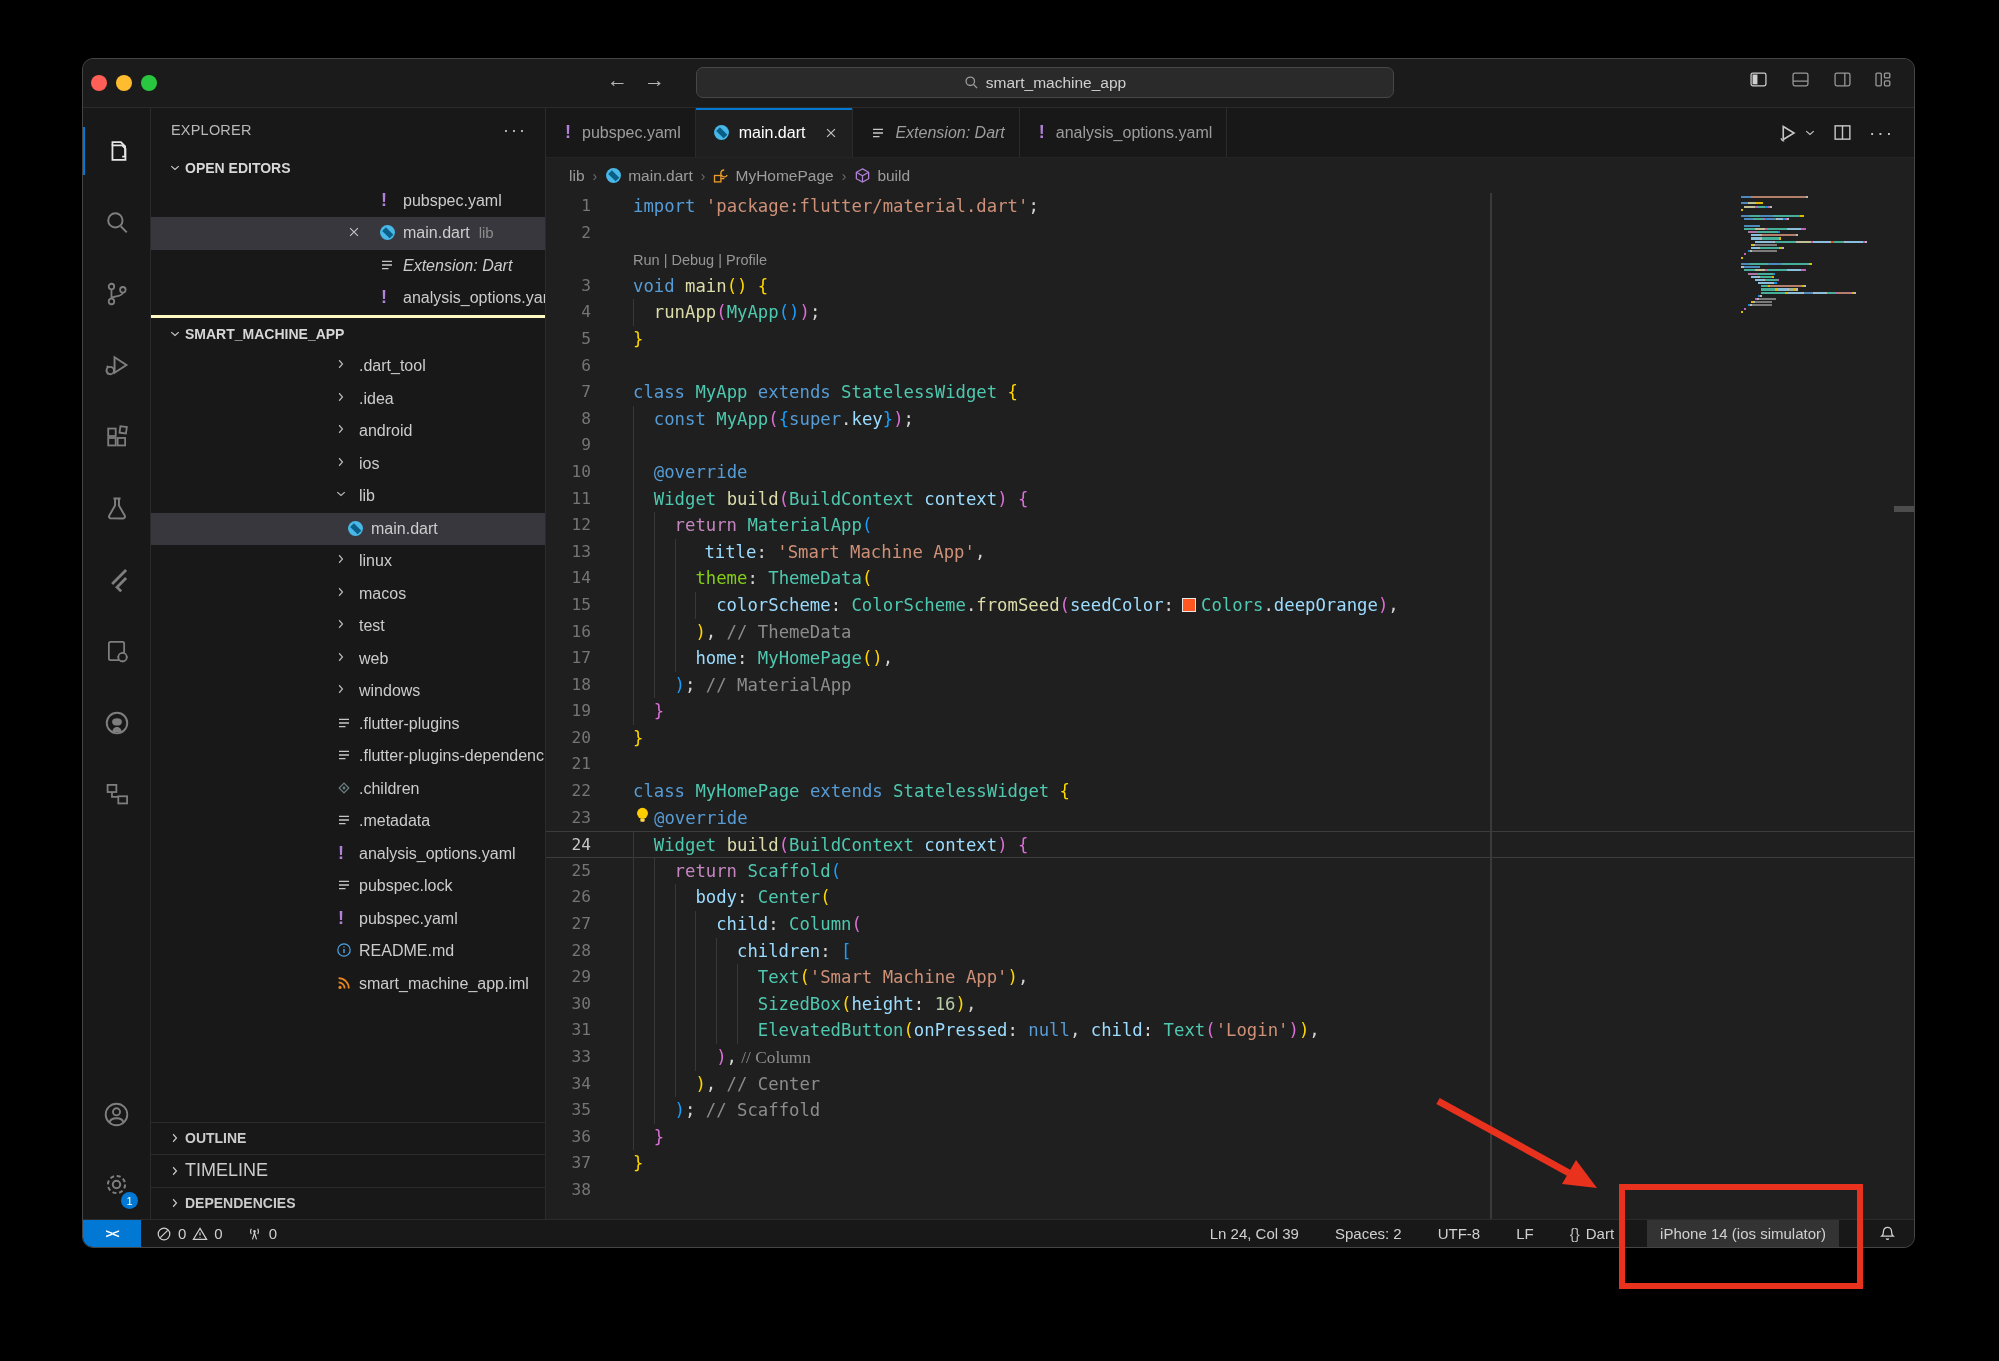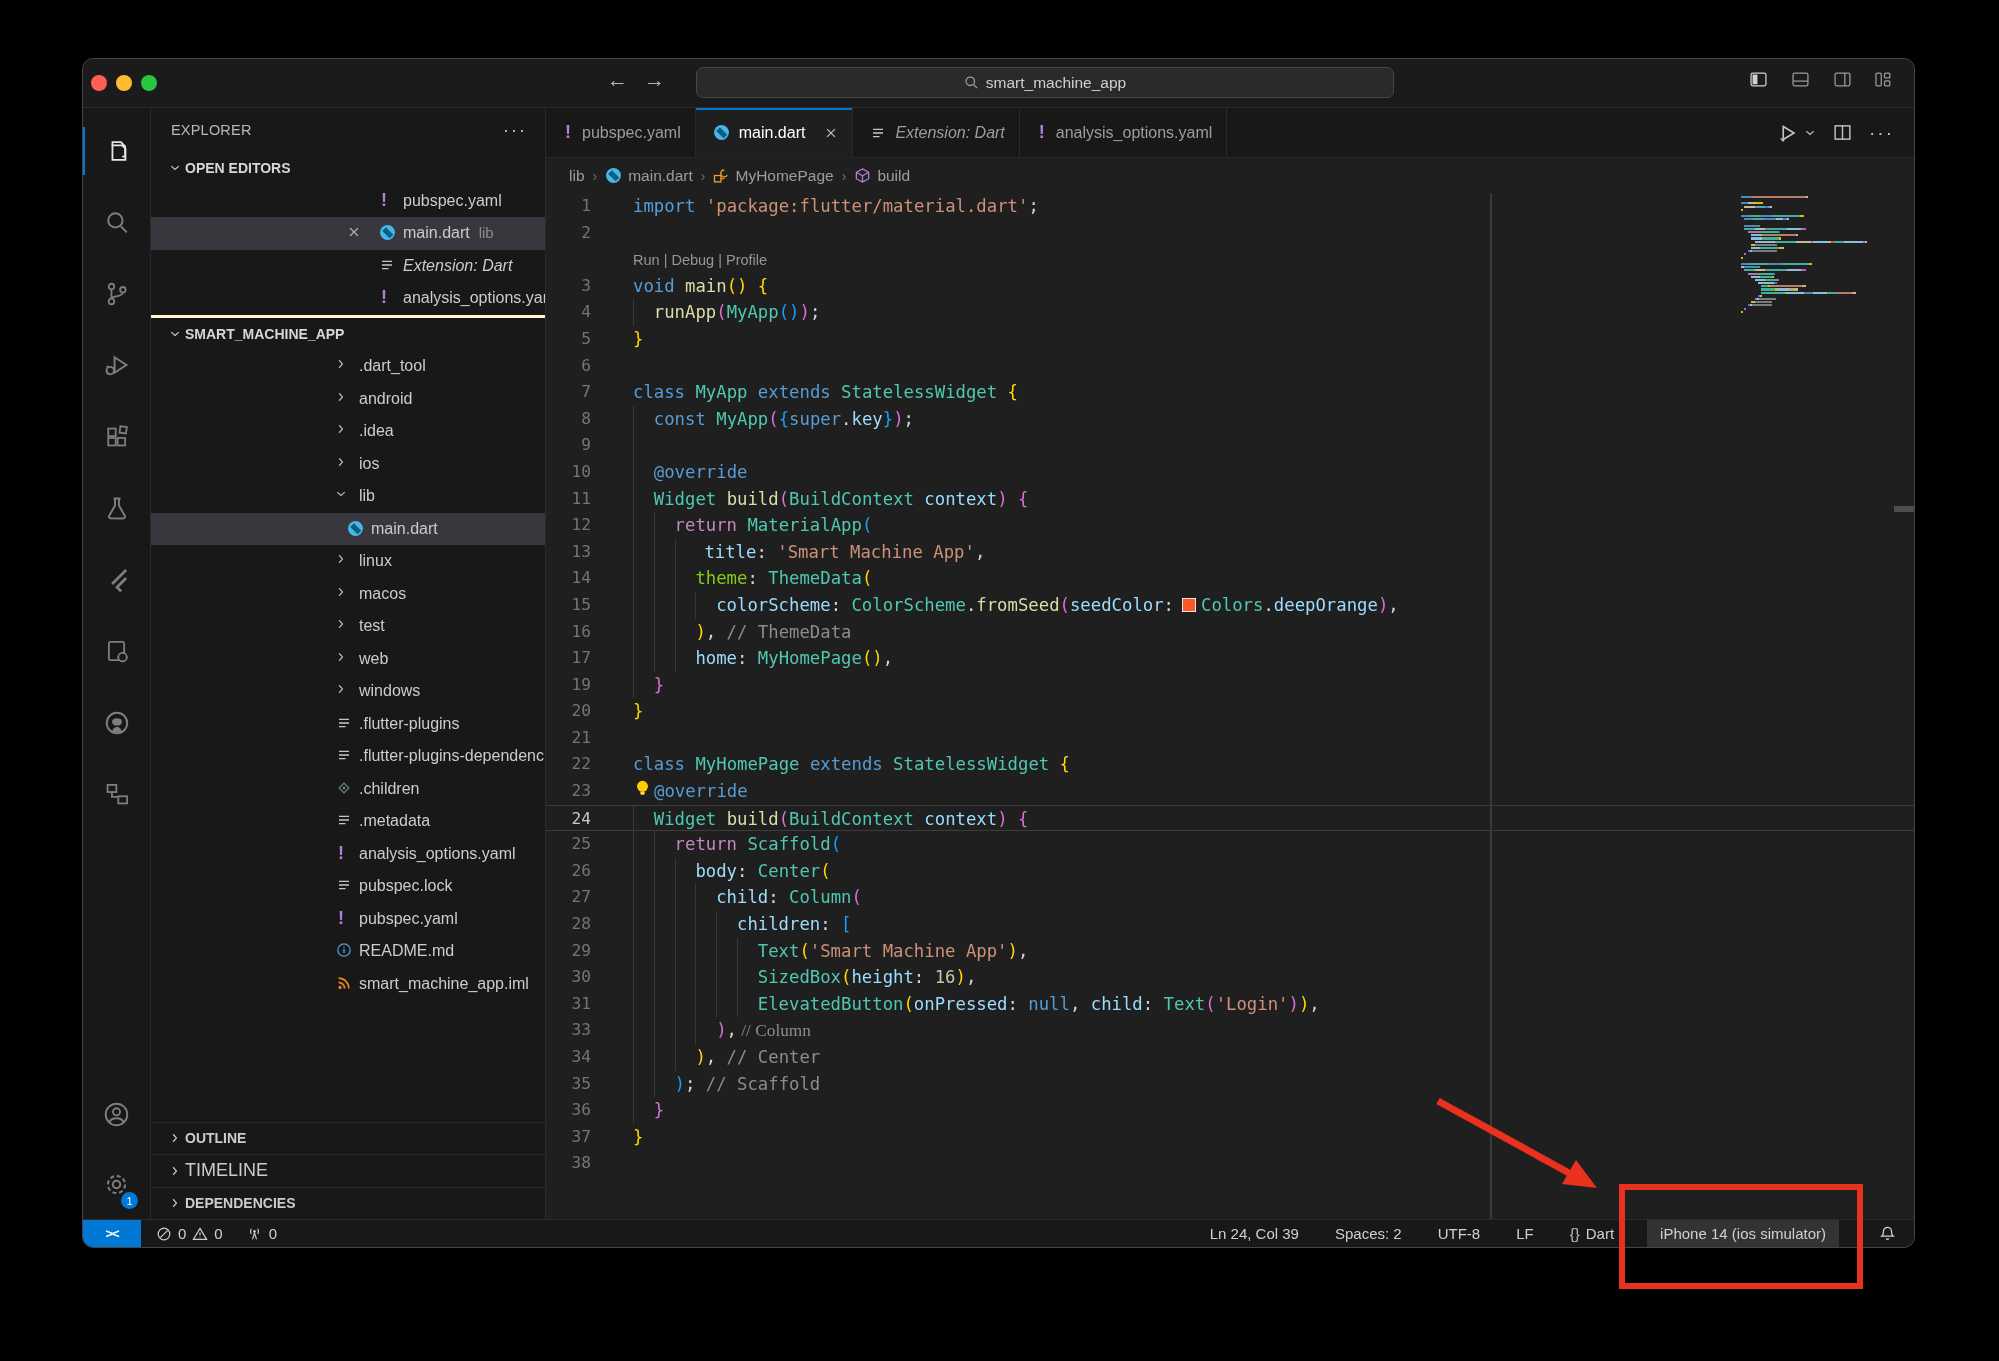--- a/index.html
+++ b/index.html
@@ -299,29 +299,29 @@
                 </svg>
               </span>
               <span class="t-label">.dart_tool</span>
             </div>
             <div class="row ">
               <span class="tree-chevron">
                 <svg width="12" height="12" viewBox="0 0 16 16" fill="none">
                   <path d="M5.5 3 L10 8 L5.5 13" stroke="#bdbdbd" stroke-width="1.5" transform="scale(1)"></path>
                 </svg>
               </span>
+              <span class="t-label">.idea</span>
+            </div>
+            <div class="row ">
+              <span class="tree-chevron">
+                <svg width="12" height="12" viewBox="0 0 16 16" fill="none">
+                  <path d="M5.5 3 L10 8 L5.5 13" stroke="#bdbdbd" stroke-width="1.5" transform="scale(1)"></path>
+                </svg>
+              </span>
               <span class="t-label">android</span>
-            </div>
-            <div class="row ">
-              <span class="tree-chevron">
-                <svg width="12" height="12" viewBox="0 0 16 16" fill="none">
-                  <path d="M5.5 3 L10 8 L5.5 13" stroke="#bdbdbd" stroke-width="1.5" transform="scale(1)"></path>
-                </svg>
-              </span>
-              <span class="t-label">.idea</span>
             </div>
             <div class="row ">
               <span class="tree-chevron">
                 <svg width="12" height="12" viewBox="0 0 16 16" fill="none">
                   <path d="M5.5 3 L10 8 L5.5 13" stroke="#bdbdbd" stroke-width="1.5" transform="scale(1)"></path>
                 </svg>
               </span>
               <span class="t-label">ios</span>
             </div>
             <div class="row ">
@@ -579,20 +579,21 @@
               <div class="code-line"><span class="gutter">8</span><span class="ltext"><span class="guide"></span><span style="color: rgb(86, 156, 214);">const</span><span style="color: rgb(78, 201, 176);"> MyApp</span><span style="color: rgb(218, 112, 214);">(</span><span style="color: rgb(23, 159, 255);">{</span><span style="color: rgb(86, 156, 214);">super</span><span style="color: rgb(212, 212, 212);">.</span><span style="color: rgb(156, 220, 254);">key</span><span style="color: rgb(23, 159, 255);">}</span><span style="color: rgb(218, 112, 214);">)</span><span style="color: rgb(212, 212, 212);">;</span></span></div>
               <div class="code-line"><span class="gutter">9</span><span class="ltext"><span class="guide"></span></span></div>
               <div class="code-line"><span class="gutter">10</span><span class="ltext"><span class="guide"></span><span style="color: rgb(86, 156, 214);">@override</span></span></div>
               <div class="code-line"><span class="gutter">11</span><span class="ltext"><span class="guide"></span><span style="color: rgb(78, 201, 176);">Widget</span><span style="color: rgb(220, 220, 170);"> build</span><span style="color: rgb(218, 112, 214);">(</span><span style="color: rgb(78, 201, 176);">BuildContext</span><span style="color: rgb(156, 220, 254);"> context</span><span style="color: rgb(218, 112, 214);">)</span><span style="color: rgb(218, 112, 214);"> {</span></span></div>
               <div class="code-line"><span class="gutter">12</span><span class="ltext"><span class="guide"></span><span class="guide"></span><span style="color: rgb(197, 134, 192);">return</span><span style="color: rgb(78, 201, 176);"> MaterialApp</span><span style="color: rgb(23, 159, 255);">(</span></span></div>
               <div class="code-line"><span class="gutter">13</span><span class="ltext"><span class="guide"></span><span class="guide"></span><span class="guide"></span><span style="color: rgb(156, 220, 254); margin-left: 9px;">title</span><span style="color: rgb(212, 212, 212);">:</span><span style="color: rgb(206, 145, 120);"> 'Smart Machine App'</span><span style="color: rgb(212, 212, 212);">,</span></span></div>
               <div class="code-line"><span class="gutter">14</span><span class="ltext"><span class="guide"></span><span class="guide"></span><span class="guide"></span><span style="color: #84cc16;">theme</span><span style="color: rgb(212, 212, 212);">:</span><span style="color: rgb(78, 201, 176);"> ThemeData</span><span style="color: rgb(255, 215, 0);">(</span></span></div>
               <div class="code-line"><span class="gutter">15</span><span class="ltext"><span class="guide"></span><span class="guide"></span><span class="guide"></span><span class="guide"></span><span style="color: rgb(156, 220, 254);">colorScheme</span><span style="color: rgb(212, 212, 212);">:</span><span style="color: rgb(78, 201, 176);"> ColorScheme</span><span style="color: rgb(212, 212, 212);">.</span><span style="color: rgb(220, 220, 170);">fromSeed</span><span style="color: rgb(218, 112, 214);">(</span><span style="color: rgb(156, 220, 254);">seedColor</span><span style="color: rgb(212, 212, 212);">:</span><span class="swatch"></span><span style="color: rgb(78, 201, 176);">Colors</span><span style="color: rgb(212, 212, 212);">.</span><span style="color: rgb(156, 220, 254);">deepOrange</span><span style="color: rgb(218, 112, 214);">)</span><span style="color: rgb(212, 212, 212);">,</span></span></div>
               <div class="code-line"><span class="gutter">16</span><span class="ltext"><span class="guide"></span><span class="guide"></span><span class="guide"></span><span style="color: rgb(255, 215, 0);">)</span><span style="color: rgb(212, 212, 212);">,</span><span style="color: rgb(140, 140, 140);"> // ThemeData</span></span></div>
               <div class="code-line"><span class="gutter">17</span><span class="ltext"><span class="guide"></span><span class="guide"></span><span class="guide"></span><span style="color: rgb(156, 220, 254);">home</span><span style="color: rgb(212, 212, 212);">:</span><span style="color: rgb(78, 201, 176);"> MyHomePage</span><span style="color: rgb(255, 215, 0);">()</span><span style="color: rgb(212, 212, 212);">,</span></span></div>
+              <div class="code-line"><span class="gutter">18</span><span class="ltext"><span class="guide"></span><span class="guide"></span><span style="color: rgb(23, 159, 255);">)</span><span style="color: rgb(212, 212, 212);">;</span><span style="color: rgb(140, 140, 140);"> // MaterialApp</span></span></div>
               <div class="code-line"><span class="gutter">19</span><span class="ltext"><span class="guide"></span><span style="color: rgb(218, 112, 214);">}</span></span></div>
               <div class="code-line"><span class="gutter">20</span><span class="ltext"><span style="color: rgb(255, 215, 0);">}</span></span></div>
               <div class="code-line"><span class="gutter">21</span><span class="ltext"></span></div>
               <div class="code-line"><span class="gutter">22</span><span class="ltext"><span style="color: rgb(86, 156, 214);">class</span><span style="color: rgb(78, 201, 176);"> MyHomePage</span><span style="color: rgb(86, 156, 214);"> extends</span><span style="color: rgb(78, 201, 176);"> StatelessWidget</span><span style="color: rgb(255, 215, 0);"> {</span></span></div>
               <div class="code-line"><span class="gutter">23</span><span class="ltext"><span class="bulbwrap"><svg width="19" height="19" viewBox="0 0 16 16" fill="none">
                       <circle cx="8" cy="7" r="4.6" fill="#fc0"></circle>
                       <rect x="6.2" y="11.4" width="3.6" height="2.6" rx=".8" fill="#ffd94a"></rect>
                     </svg></span><span style="color: rgb(86, 156, 214);">@override</span></span></div>
               <div class="code-line current"><span class="gutter">24</span><span class="ltext"><span class="guide"></span><span style="color: rgb(78, 201, 176);">Widget</span><span style="color: rgb(220, 220, 170);"> build</span><span style="color: rgb(218, 112, 214);">(</span><span style="color: rgb(78, 201, 176);">BuildContext</span><span style="color: rgb(156, 220, 254);"> context</span><span style="color: rgb(218, 112, 214);">)</span><span style="color: rgb(218, 112, 214);"> {</span></span></div>
               <div class="code-line"><span class="gutter">25</span><span class="ltext"><span class="guide"></span><span class="guide"></span><span style="color: rgb(197, 134, 192);">return</span><span style="color: rgb(78, 201, 176);"> Scaffold</span><span style="color: rgb(23, 159, 255);">(</span></span></div>

